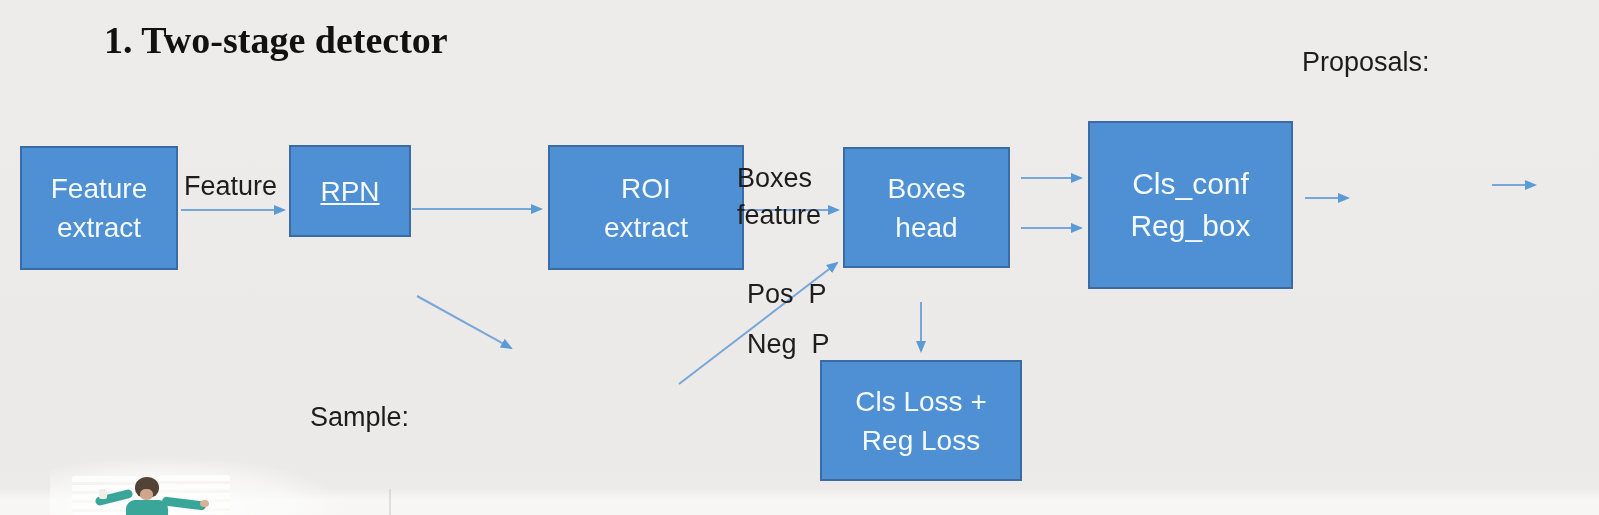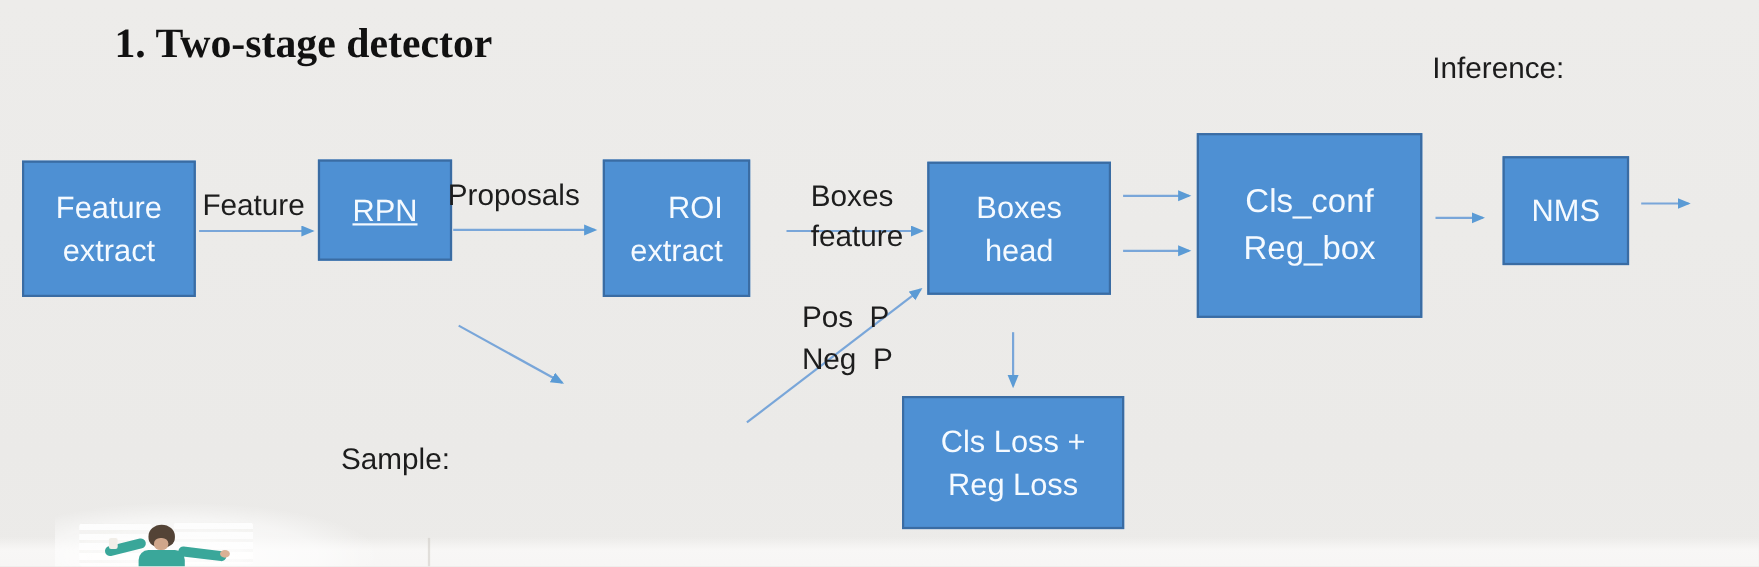--- a/index.html
+++ b/index.html
@@ -22,33 +22,33 @@
   .note-inference{left:1302px;top:47px;}
   .note-train{left:310px;top:402px;}
 
   
   .node{position:absolute;box-sizing:border-box;background:#4e90d3;border:2px solid #3a6ca3;
     display:flex;align-items:center;justify-content:center;text-align:center;
     color:#f5faff;font-size:28px;line-height:39px;}
   .node span{white-space:pre;}
   .n-feature{left:20px;top:146px;width:158px;height:124px;}
   .n-rpn{left:289px;top:145px;width:122px;height:92px;text-decoration:underline;}
-  .n-roi{left:548px;top:145px;width:134px;height:125px;text-align:right;}
+  .n-roi{left:548px;top:145px;width:196px;height:125px;}
   .n-bhead{left:843px;top:147px;width:167px;height:121px;}
   .n-cls{left:1088px;top:121px;width:205px;height:168px;font-size:30px;line-height:42px;}
   .n-nms{left:1366px;top:142px;width:115px;height:99px;}
   .n-assign{left:530px;top:357px;width:146px;height:127px;}
   .n-loss{left:820px;top:360px;width:202px;height:121px;}
 
   
   .elabel{position:absolute;font-size:27px;color:#1d1d1d;white-space:pre;}
   .el-feature{left:184px;top:171px;}
   .el-proposals{left:407px;top:162px;}
   .el-boxesfeature{left:737px;top:160px;line-height:37px;}
-  .el-posneg{left:729px;top:269px;line-height:38px;}
+  .el-posneg{left:747px;top:269px;line-height:50px;}
 
   svg.edges{position:absolute;left:0;top:0;}
 
   
   .presenter{position:absolute;left:50px;top:448px;width:380px;height:67px;opacity:0.92;}
   .photo-wash{position:absolute;left:0;top:0;width:100%;height:100%;
     background:radial-gradient(ellipse 60% 90% at 30% 85%,rgba(255,255,255,0.95) 0%,rgba(255,255,255,0.55) 55%,rgba(255,255,255,0) 80%);}
   .shelf{position:absolute;border-radius:3px;
     background:repeating-linear-gradient(180deg,rgba(255,255,255,0.92) 0px,rgba(255,255,255,0.92) 6px,rgba(226,224,219,0.6) 6px,rgba(226,224,219,0.6) 9px);}
   .shelf-l{left:22px;top:28px;width:66px;height:39px;}
@@ -97,21 +97,21 @@
       <line x1="1021" y1="228" x2="1081" y2="228" marker-end="url(#ah)"></line>
       <line x1="1305" y1="198" x2="1348" y2="198" marker-end="url(#ah)"></line>
       <line x1="1492" y1="185" x2="1535" y2="185" marker-end="url(#ah)"></line>
       <line x1="417" y1="296" x2="511" y2="348" marker-end="url(#ah)"></line>
       <line x1="679" y1="384" x2="837" y2="263" marker-end="url(#ah)"></line>
       <line x1="921" y1="302" x2="921" y2="351" marker-end="url(#ah)"></line>
     </g>
   </svg>
 
   <div class="title">1. Two-stage detector</div>
-  <div class="note note-inference">Inference:</div>
+  <div class="note note-inference">Proposals:</div>
   <div class="note note-train">Sample:</div>
 
   <div class="node n-feature">
     <span>Feature
 extract</span>
   </div>
   <div class="node n-rpn">
     <span>RPN</span>
   </div>
   <div class="node n-roi">
@@ -119,28 +119,24 @@
 extract</span>
   </div>
   <div class="node n-bhead">
     <span>Boxes
 head</span>
   </div>
   <div class="node n-cls">
     <span>Cls_conf
 Reg_box</span>
   </div>
-  <div class="node n-nms">
-    <span>NMS</span>
-  </div>
   <div class="node n-loss">
     <span>Cls Loss +
 Reg Loss</span>
   </div>
 
   <div class="elabel el-feature">Feature</div>
-  <div class="elabel el-proposals">Proposals</div>
   <div class="elabel el-boxesfeature">Boxes
 feature</div>
   <div class="elabel el-posneg">Pos  P
 Neg  P</div>
 
 </div>
 
 </body></html>

